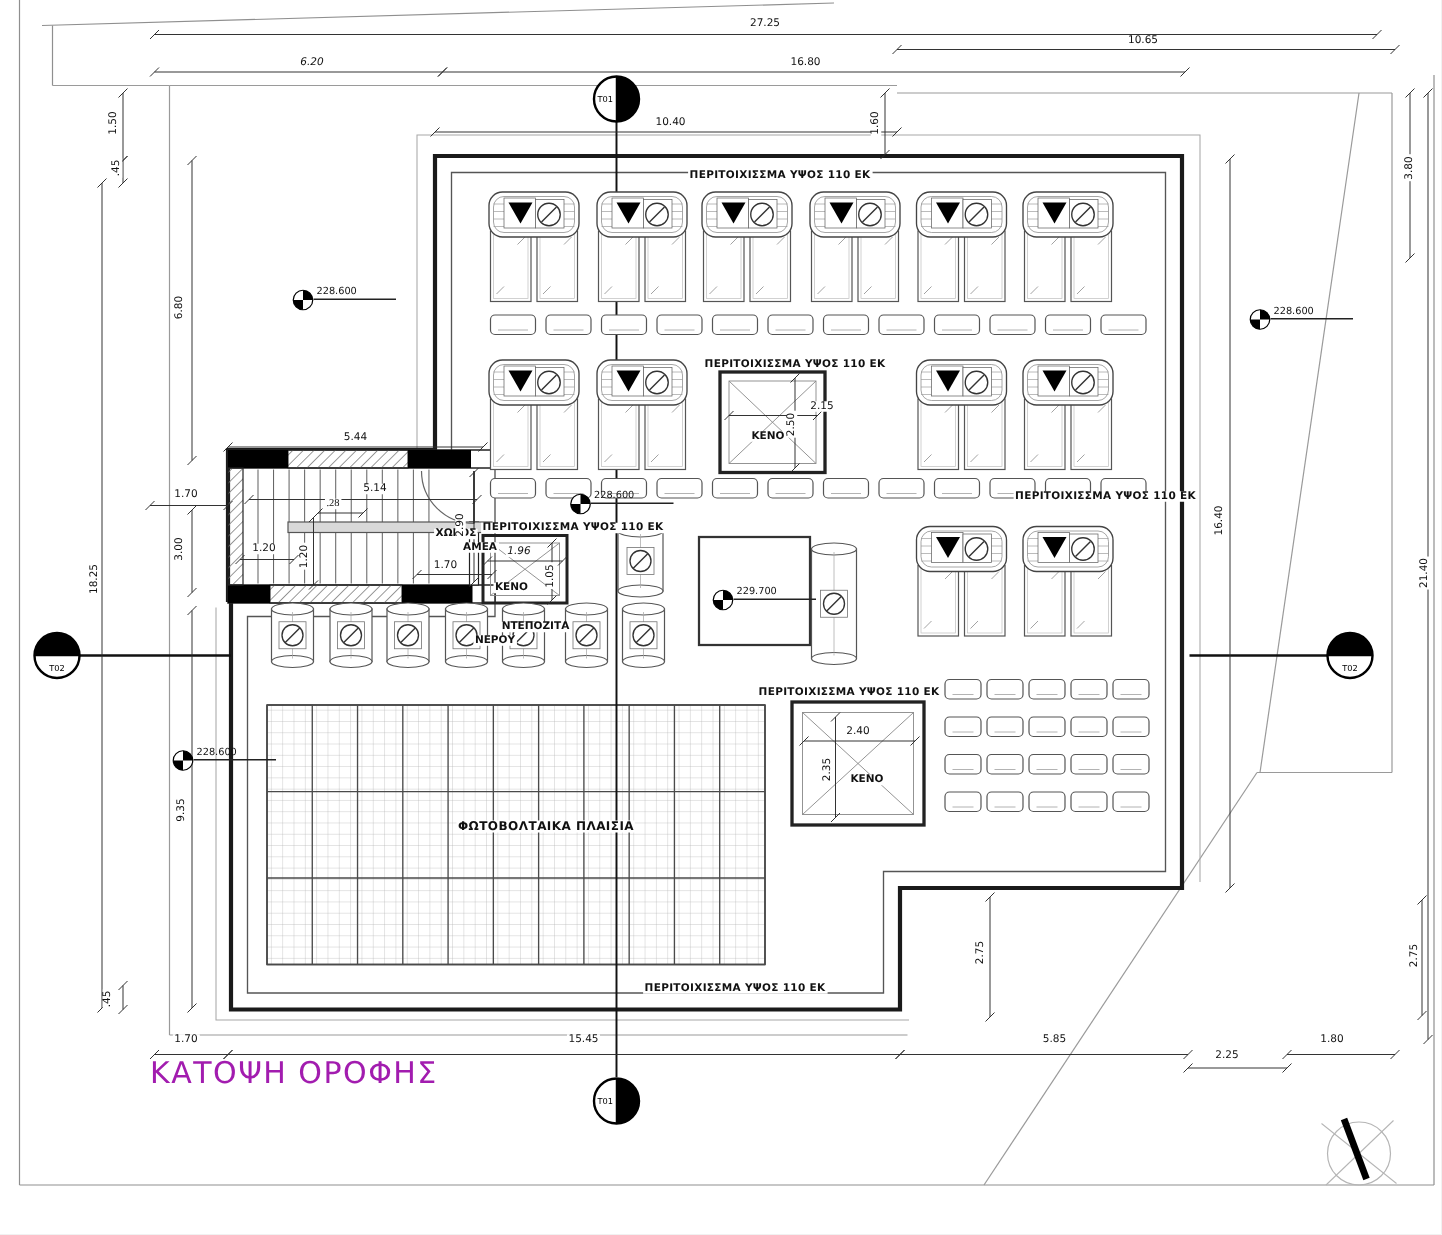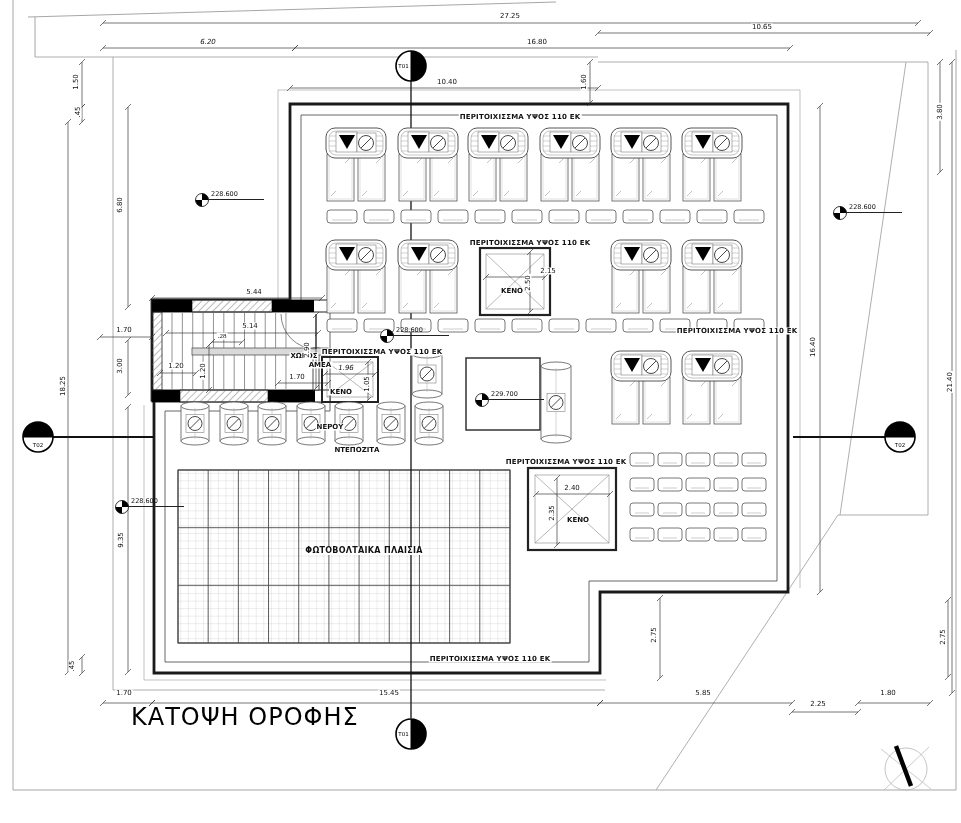--- a/index.html
+++ b/index.html
@@ -7,21 +7,21 @@
          font-family:"DejaVu Sans",sans-serif;color:#111;}
   #plan-svg{position:absolute;left:0;top:0;}
   .lbl{position:absolute;transform:translate(-50%,-50%);font-size:7px;line-height:1;
        white-space:nowrap;background:#fff;padding:0 1px;}
   .rot{transform:translate(-50%,-50%) rotate(-90deg);}
   .parapet{font-weight:bold;font-size:7px;letter-spacing:.2px;}
   .roomlbl{font-weight:bold;font-size:7px;}
   .biglbl{font-weight:bold;font-size:8px;letter-spacing:.3px;}
   .elevtxt{position:absolute;font-size:6.5px;line-height:1;white-space:nowrap;
            border-bottom:0.8px solid #222;padding:0 26px 1px 2px;background:transparent;}
-  #title{position:absolute;left:100px;top:703px;font-size:24px;letter-spacing:1px;color:#000000;margin-left:31px;}
+  #title{position:absolute;left:100px;top:703px;font-size:20px;letter-spacing:1px;color:#a21caf;}
 </style>
 </head>
 <body>
 <div id="sheet">
 
 <svg id="plan-svg" width="961" height="823" viewBox="0 0 961 823">
   <defs>
     <pattern id="hatch" width="5" height="5" patternUnits="userSpaceOnUse" patternTransform="rotate(45)">
       <line x1="0" y1="0" x2="0" y2="5" stroke="#777" stroke-width="1"></line>
     </pattern>
@@ -913,39 +913,39 @@
       <span class="lbl parapet" style="left: 530px; top: 243px;">ΠΕΡΙΤΟΙΧΙΣΣΜΑ ΥΨΟΣ 110 ΕΚ</span>
       <span class="lbl parapet" style="left: 737px; top: 331px;">ΠΕΡΙΤΟΙΧΙΣΣΜΑ ΥΨΟΣ 110 ΕΚ</span>
       <span class="lbl parapet" style="left: 382px; top: 352px;">ΠΕΡΙΤΟΙΧΙΣΣΜΑ ΥΨΟΣ 110 ΕΚ</span>
       <span class="lbl parapet" style="left: 566px; top: 462px;">ΠΕΡΙΤΟΙΧΙΣΣΜΑ ΥΨΟΣ 110 ΕΚ</span>
       <span class="lbl parapet" style="left: 490px; top: 659px;">ΠΕΡΙΤΟΙΧΙΣΣΜΑ ΥΨΟΣ 110 ΕΚ</span>
       <span class="lbl roomlbl" style="left: 304px; top: 356px;">ΧΩΡΟΣ</span>
       <span class="lbl roomlbl" style="left: 320px; top: 365px;">ΑΜΕΑ</span>
       <span class="lbl roomlbl" style="left: 512px; top: 291px;">ΚΕΝΟ</span>
       <span class="lbl roomlbl" style="left: 341px; top: 392px;">ΚΕΝΟ</span>
       <span class="lbl roomlbl" style="left: 578px; top: 520px;">ΚΕΝΟ</span>
-      <span class="lbl roomlbl" style="left: 357px; top: 418px; margin-top: 32px;">ΝΤΕΠΟΖΙΤΑ</span>
+      <span class="lbl roomlbl" style="left: 357px; top: 418px;">ΝΤΕΠΟΖΙΤΑ</span>
       <span class="lbl roomlbl" style="left: 330px; top: 427px;">ΝΕΡΟΥ</span>
       <span class="lbl biglbl" style="left: 344px; top: 551px; margin-left: 20px;">ΦΩΤΟΒΟΛΤΑΙΚΑ ΠΛΑΙΣΙΑ</span>
       <span class="lbl" style="left: 510px; top: 16px;">27.25</span>
       <span class="lbl" style="left: 762px; top: 27px;">10.65</span>
       <span class="lbl" style="left: 208px; top: 42px; font-style: italic;">6.20</span>
       <span class="lbl" style="left: 537px; top: 42px;">16.80</span>
       <span class="lbl" style="left: 447px; top: 82px;">10.40</span>
       <span class="lbl rot" style="left: 76px; top: 82px;">1.50</span>
       <span class="lbl rot" style="left: 78px; top: 112px;">.45</span>
       <span class="lbl rot" style="left: 584px; top: 82px;">1.60</span>
       <span class="lbl rot" style="left: 940px; top: 112px;">3.80</span>
       <span class="lbl rot" style="left: 120px; top: 205px;">6.80</span>
       <span class="lbl" style="left: 124px; top: 330px;">1.70</span>
       <span class="lbl rot" style="left: 120px; top: 366px;">3.00</span>
       <span class="lbl rot" style="left: 63px; top: 386px;">18.25</span>
       <span class="lbl rot" style="left: 121px; top: 540px;">9.35</span>
       <span class="lbl rot" style="left: 72px; top: 666px;">.45</span>
-      <span class="lbl" style="left: 254px; top: 292px;">5.44</span>
+      <span class="lbl" style="left: 237px; top: 292px;">5.44</span>
       <span class="lbl" style="left: 250px; top: 326px;">5.14</span>
       <span class="lbl" style="left: 222px; top: 336px; font-family: Liberation Serif, serif;">.28</span>
       <span class="lbl" style="left: 176px; top: 366px;">1.20</span>
       <span class="lbl rot" style="left: 203px; top: 371px;">1.20</span>
       <span class="lbl rot" style="left: 307px; top: 350px;">2.90</span>
       <span class="lbl" style="left: 297px; top: 377px;">1.70</span>
       <span class="lbl" style="left: 346px; top: 368px; font-style: italic;">1.96</span>
       <span class="lbl rot" style="left: 367px; top: 384px;">1.05</span>
       <span class="lbl" style="left: 512px; top: 271px; margin-left: 36px;">2.15</span>
       <span class="lbl rot" style="left: 528px; top: 283px;">2.50</span>

